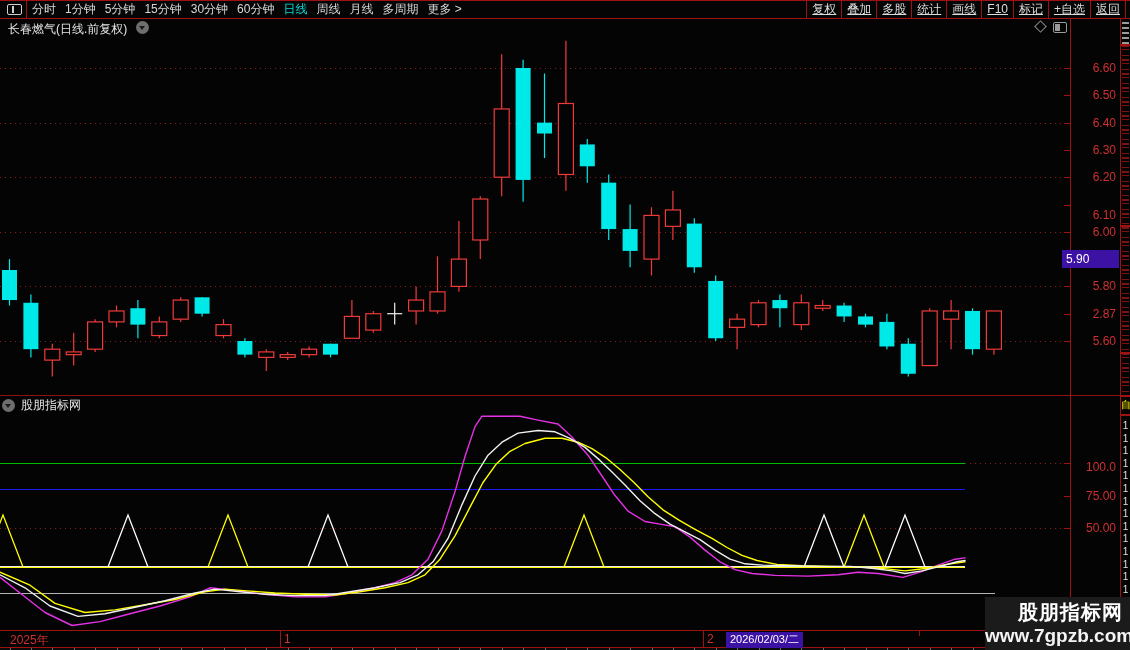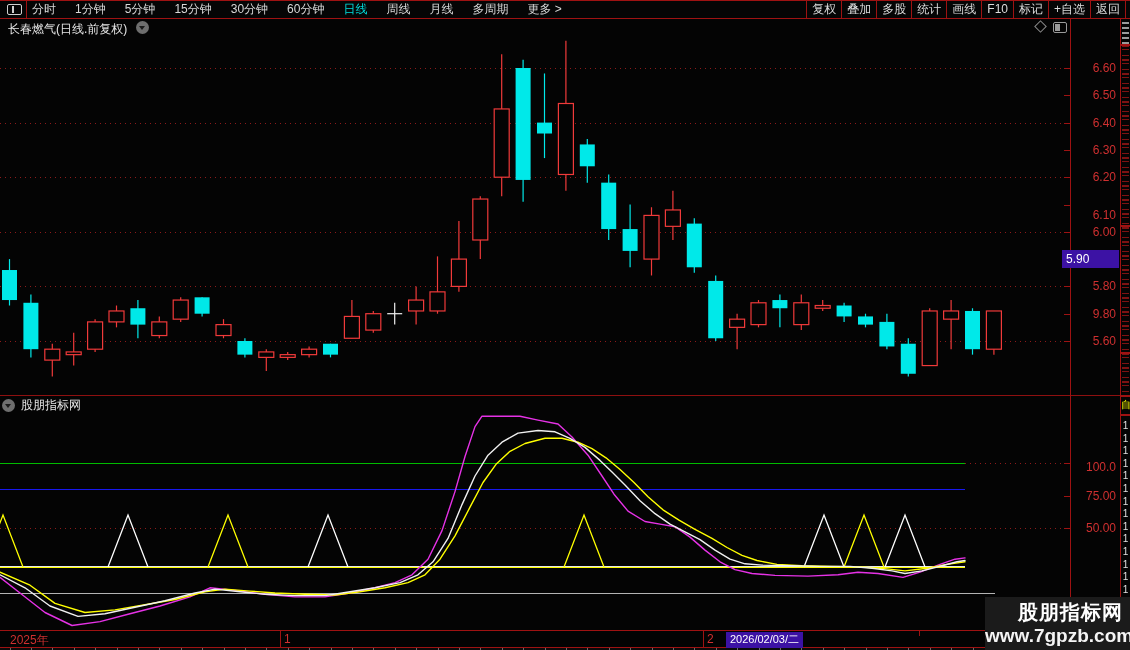--- a/index.html
+++ b/index.html
@@ -12,24 +12,24 @@
   
   .toolbar {
     position:absolute; left:0; top:0; width:1130px; height:19px;
     border-top:1px solid #9e1212; border-bottom:1px solid #9e1212;
     background:#050505; display:flex; align-items:center;
   }
   .tb-winicon { width:15px; height:11px; border:1px solid #cfcfcf; border-radius:2px;
     margin:0 4px 0 7px; position:relative; }
   .tb-winicon .bar { position:absolute; left:4px; top:1px; width:2px; height:7px; background:#cfcfcf; }
   .tb-sep { width:1px; height:17px; background:#9e1212; margin-right:5px; }
-  .tb-left { display:flex; align-items:center; gap:19px; }
+  .tb-left { display:flex; align-items:center; gap:9px; }
   .tb-item { color:#d8d8d8; white-space:nowrap; }
   .tb-item.active { color:#00dcdc; }
-  .tb-right { position:absolute; right:4px; top:0; height:17px; display:flex; align-items:center; }
+  .tb-right { position:absolute; right:4px; top:0; height:17px; display:flex; align-items:center;text-decoration:underline; }
   .tb-rbtn { height:17px; line-height:16px; padding:0 5px; border-left:1px solid #9e1212; color:#dcdcdc; white-space:nowrap; }
   .tb-rbtn:last-child { border-right:1px solid #9e1212; }
   
   .titlerow { position:absolute; left:0; top:19px; width:1130px; height:18px; }
   .chart-title { position:absolute; left:8px; top:2px; color:#e6e6e6; }
   .chev-circle { position:absolute; width:13px; height:13px; border-radius:50%; background:#6e6e6e; }
   .chev-circle:after { content:""; position:absolute; left:3px; top:5px;
     border-left:3.5px solid transparent; border-right:3.5px solid transparent; border-top:4px solid #1a1a1a; }
   .ico-diamond { position:absolute; left:1036px; top:3px; width:9px; height:9px;
     border:1px solid #8a8a8a; transform:rotate(45deg); }
@@ -366,21 +366,21 @@
       <div class="axis-label" style="top: 142.9px;">6.30</div>
       <div class="axis-tick" style="top: 149.9px;"></div>
       <div class="axis-label" style="top: 170.2px; text-align: right;">6.20</div>
       <div class="axis-tick" style="top: 177.2px;"></div>
       <div class="axis-label" style="top: 208px;">6.10</div>
       <div class="axis-tick" style="top: 204.5px;"></div>
       <div class="axis-label" style="top: 224.8px;">6.00</div>
       <div class="axis-tick" style="top: 231.8px;"></div>
       <div class="axis-label" style="top: 279.4px;">5.80</div>
       <div class="axis-tick" style="top: 286.4px;"></div>
-      <div class="axis-label" style="top: 306.7px;">9.80</div>
+      <div class="axis-label" style="top: 306.7px;">2.87</div>
       <div class="axis-tick" style="top: 313.7px;"></div>
       <div class="axis-label" style="top: 334px;">5.60</div>
       <div class="axis-tick" style="top: 341px;"></div>
     </div>
   <div class="price-marker" id="price-marker" style="top: 250.1px; background: rgb(60, 18, 164);"><span>5.90</span></div>
   <div id="ind-axis">
       <div class="axis-label" style="top: 460px;">100.0</div>
       <div class="axis-tick" style="top: 463px;"></div>
       <div class="axis-label" style="top: 488.5px;">75.00</div>
       <div class="axis-tick" style="top: 495.5px;"></div>

